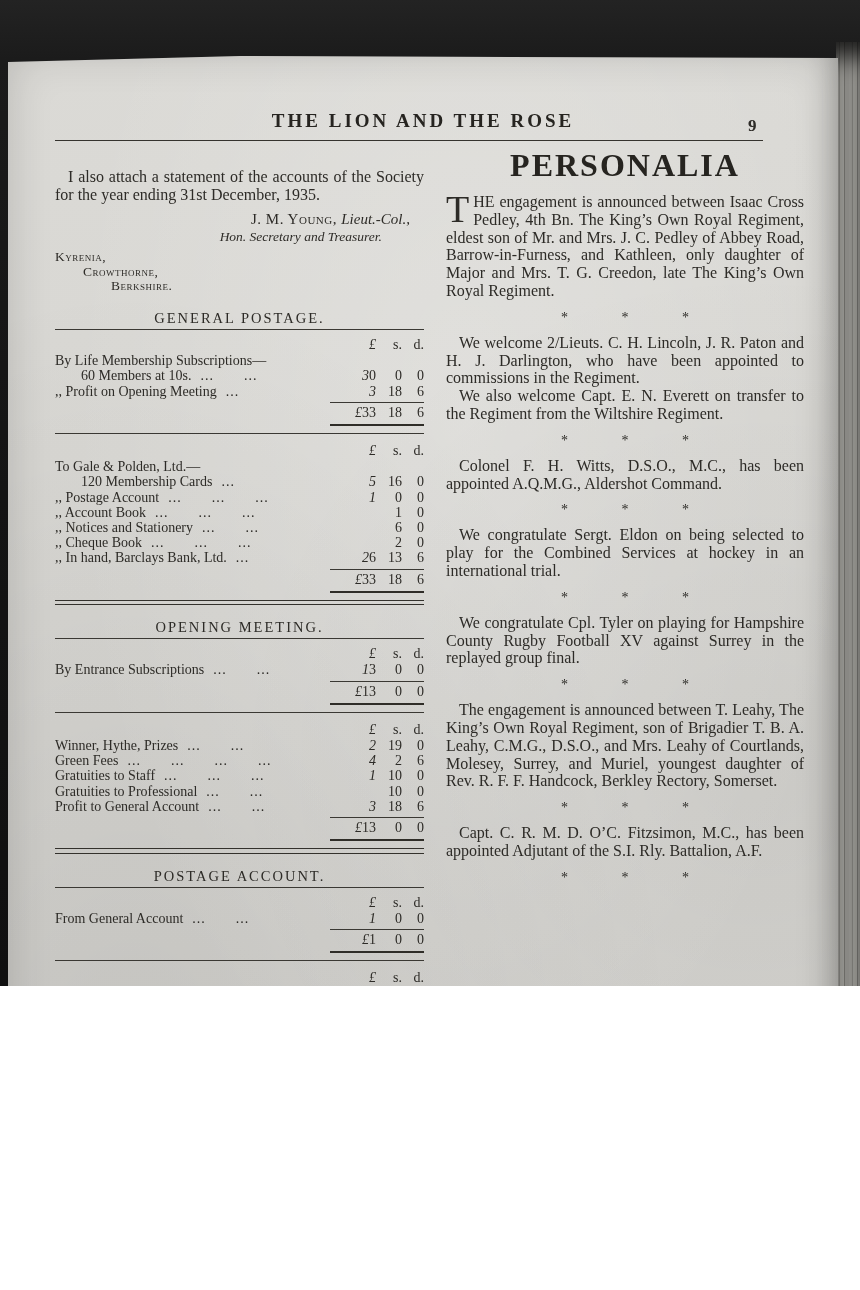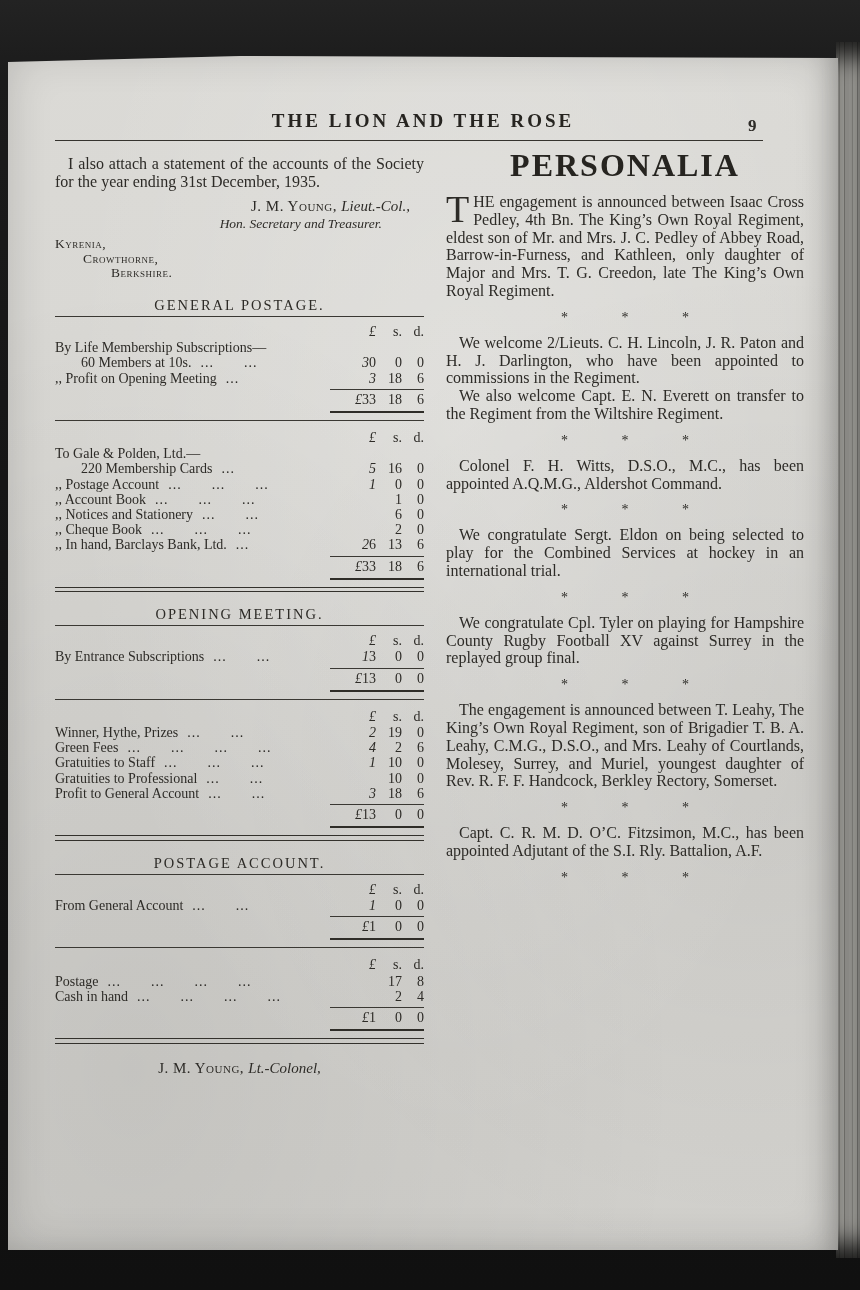--- a/index.html
+++ b/index.html
@@ -1,17 +1,17 @@
 <!DOCTYPE html>
 <html><head>
 <meta charset="utf-8">
 <style>
   html,body { margin:0; padding:0; }
   body { font-family: "Liberation Serif", "DejaVu Serif", serif; }
-  .stage { position:relative; width:860px; height:1290px; overflow:hidden;
+  .stage { position:relative; width:860px; height:986px; overflow:hidden;
            background: linear-gradient(180deg,#232323 0%, #1b1b1b 6%, #141414 50%, #101010 100%); }
   .edge-strip { position:absolute; right:0; top:42px; width:24px; height:1216px;
            background: repeating-linear-gradient(90deg,#91908c 0 3px,#7d7c78 3px 4px,#989792 4px 8px,#6f6e6a 8px 9px,#8d8c88 9px 13px);
            box-shadow: inset 0 30px 25px -15px rgba(0,0,0,.8), inset 0 -30px 25px -15px rgba(0,0,0,.8); }
   .paper { position:absolute; left:8px; top:50px; width:830px; height:1200px;
            background:
              radial-gradient(ellipse at 55% 30%, rgba(255,255,255,.20), transparent 62%),
              radial-gradient(ellipse at 15% 85%, rgba(0,0,0,.07), transparent 55%),
              radial-gradient(ellipse at 90% 60%, rgba(0,0,0,.05), transparent 50%),
              linear-gradient(176deg,#dbdad6 0%, #d7d6d2 45%, #d1d0cc 100%);
@@ -20,21 +20,21 @@
            color:#2d2b27; }
   
   .masthead { position:absolute; left:0; width:100%; top:60px; text-align:center;
               font-size:19px; font-weight:bold; letter-spacing:3px; color:#262420; }
   .masthead-rule { position:absolute; left:47px; width:708px; top:90px; border-top:1.6px solid #35332e; }
   .page-num { position:absolute; left:740px; top:66px; font-size:17px; font-weight:bold; }
   
   .col-left  { position:absolute; left:47px;  top:101px; width:369px; }
   .col-right { position:absolute; left:438px; top:97px;  width:358px; }
   
-  .intro { text-align:justify; font-size:16px; line-height:18.2px; text-indent:13px; margin:4px 0 7px; }
+  .intro { text-align:justify; font-size:16px; line-height:18.2px; text-indent:13px; margin:17px 0 7px; }
   .sig-top { text-align:right; font-size:15px; line-height:17px; padding-right:14px; }
   .sig-top .role { font-size:13.5px; padding-right:28px; }
   .sc { font-variant: small-caps; letter-spacing:.5px; }
   .it { font-style: italic; }
   .address { font-size:13.5px; line-height:14.5px; margin:5px 0 16px; }
   .address .a1 { margin-left:0; } .address .a2 { margin-left:28px; } .address .a3 { margin-left:56px; }
   .acct { font-size:14px; }
   .acct-head { text-align:center; font-size:14.5px; letter-spacing:2px; font-weight:normal; margin:14px 0 2px; }
   .hr-head { border-top:1.3px solid #3a3833; margin:2px 0 7px; }
   .hr-full { border-top:1.3px solid #3a3833; margin:7px 0 9px; }
@@ -135,21 +135,21 @@
           <span class="amt d">d.</span>
         </div>
         <div class="row">
           <span class="lbl">To Gale &amp; Polden, Ltd.—</span>
             <span class="dots"></span>
           <span class="amt p"></span>
             <span class="amt s"></span>
             <span class="amt d"></span>
         </div>
         <div class="row ind">
-          <span class="lbl">220 Membership Cards</span>
+          <span class="lbl">120 Membership Cards</span>
             <span class="dots">...</span>
           <span class="amt p">5</span>
             <span class="amt s">16</span>
             <span class="amt d">0</span>
         </div>
         <div class="row">
           <span class="lbl">,, Postage Account</span>
             <span class="dots">...  ...  ...</span>
           <span class="amt p">1</span>
             <span class="amt s">0</span>

